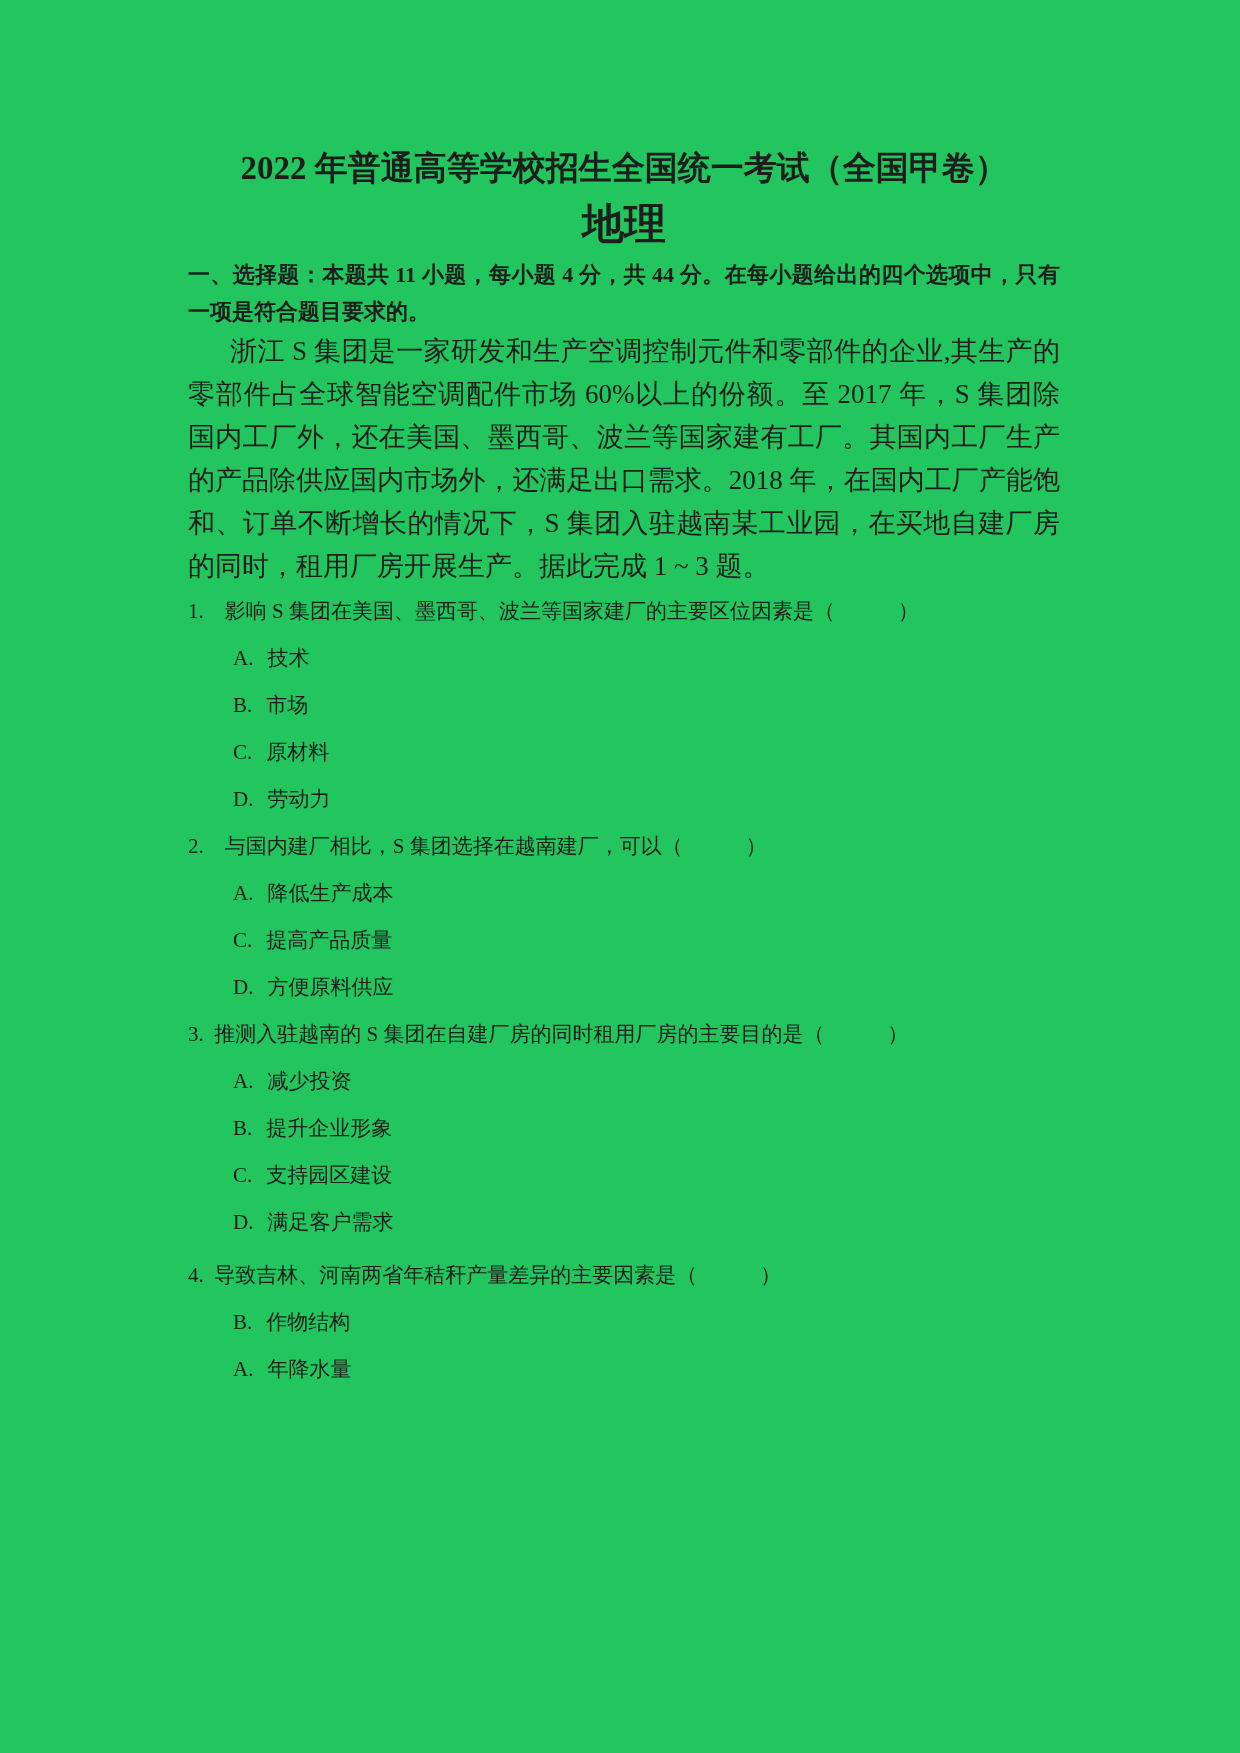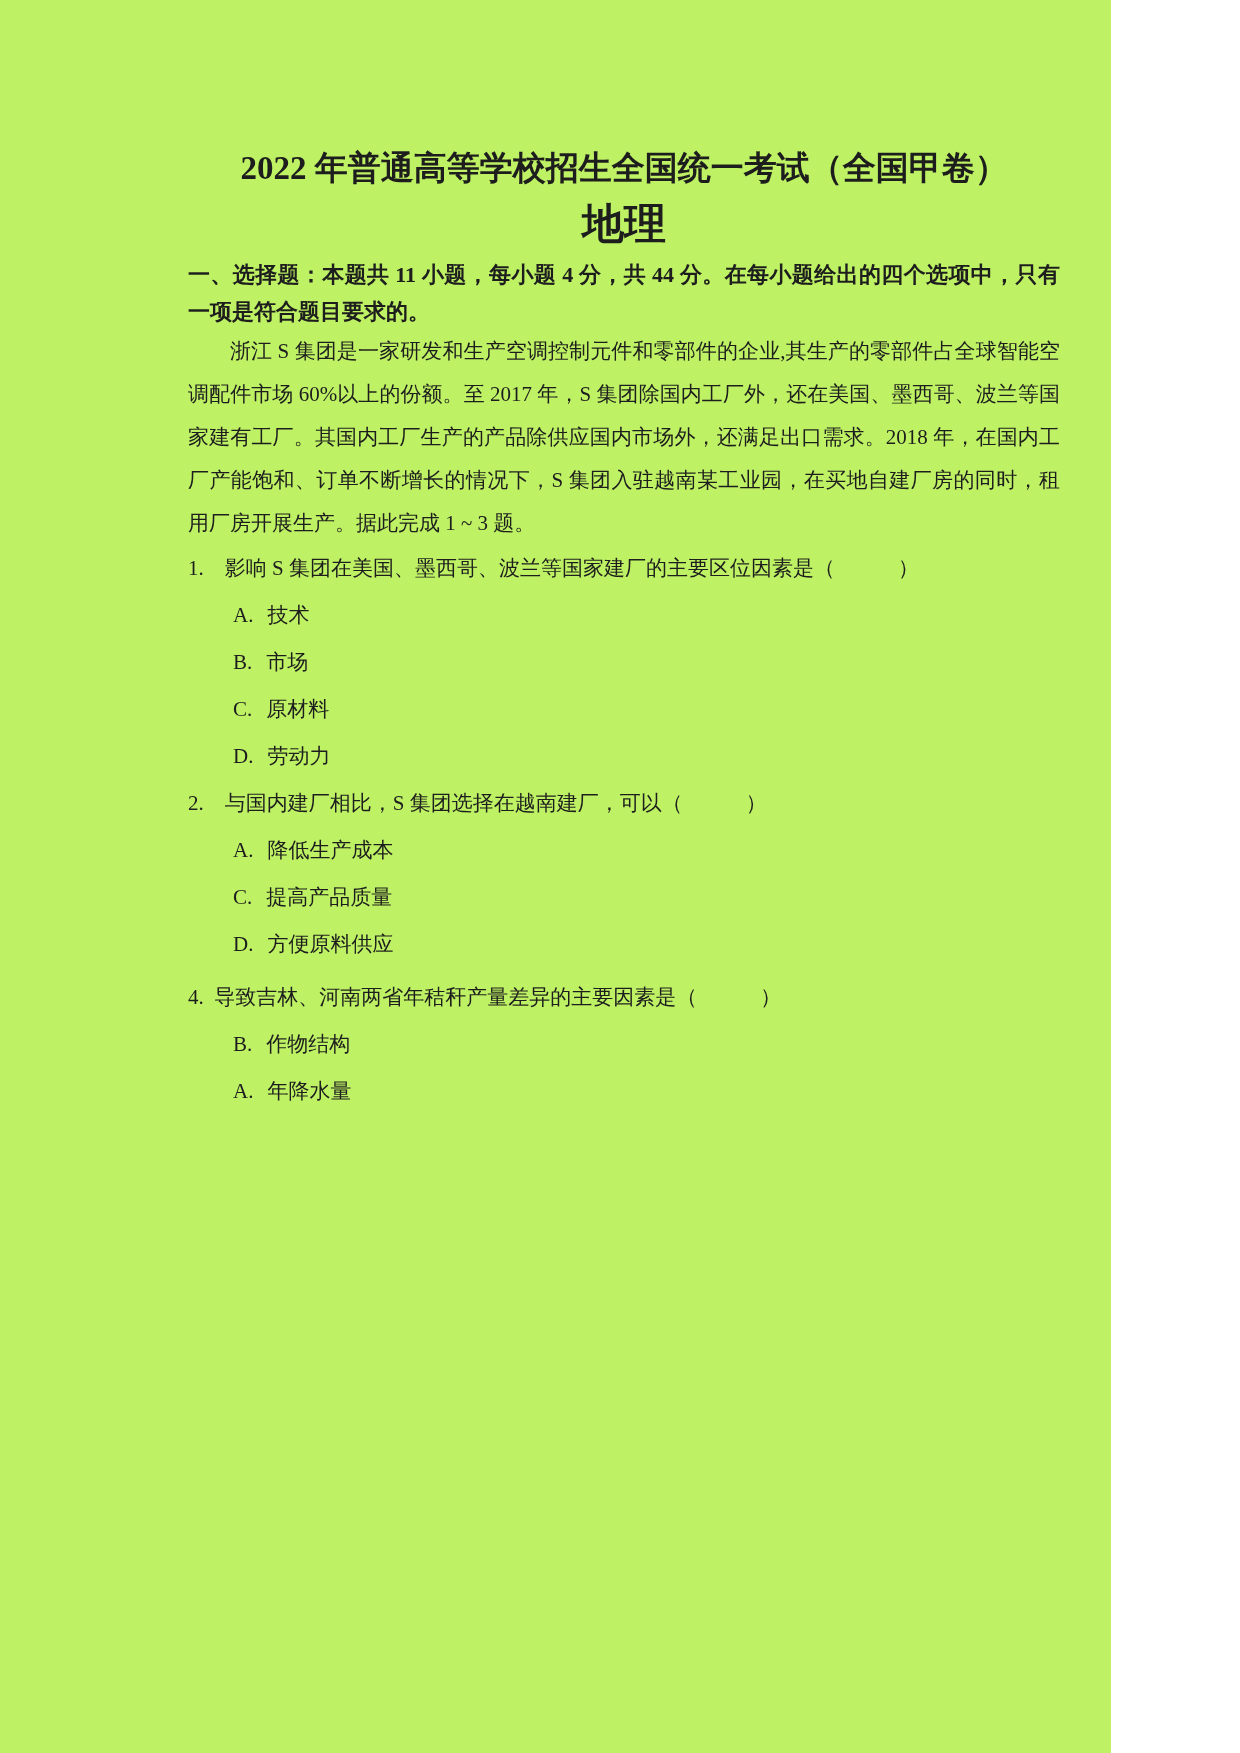--- a/index.html
+++ b/index.html
@@ -1,20 +1,20 @@
 <!DOCTYPE html>
 <html><head>
 <meta charset="utf-8">
 <style>
   html, body { margin: 0; padding: 0; background: #ffffff; }
   .page {
     position: relative;
-    width: 1111px;
+    width: 1240px;
     height: 1753px;
-    background: #bef264;
+    background: #22c55e;
     font-family: "Liberation Serif", "DejaVu Serif", serif;
     color: #1d1d1d;
     overflow: hidden;
   }
   .content {
     position: absolute;
     left: 188px;
     top: 148px;
     width: 872px;
   }
@@ -35,21 +35,21 @@
   }
   .section-heading {
     margin: 12px 0 0 0;
     font-size: 22px;
     line-height: 37px;
     font-weight: bold;
     text-align: justify;
   }
   .passage {
     margin: 0;
-    font-size: 21px;
+    font-size: 27px;
     line-height: 43px;
     text-align: justify;
     text-indent: 42px;
   }
   .passage.second { margin-top: 10px; }
   .question { margin: 0; }
   .question.q4 { margin-top: 6px; }
   .stem {
     margin: 0;
     font-size: 21px;
@@ -86,20 +86,27 @@
       <p class="option"><span class="olabel">D.</span><span>劳动力</span></p>
     </div>
 
     <div class="question">
       <p class="stem"><span class="qnum">2.　</span><span>与国内建厂相比，S 集团选择在越南建厂，可以（　　　）</span></p>
       <p class="option"><span class="olabel">A.</span><span>降低生产成本</span></p>
       <p class="option"><span class="olabel">C.</span><span>提高产品质量</span></p>
       <p class="option"><span class="olabel">D.</span><span>方便原料供应</span></p>
     </div>
 
+    <div class="question">
+      <p class="stem"><span class="qnum">3. </span><span>推测入驻越南的 S 集团在自建厂房的同时租用厂房的主要目的是（　　　）</span></p>
+      <p class="option"><span class="olabel">A.</span><span>减少投资</span></p>
+      <p class="option"><span class="olabel">B.</span><span>提升企业形象</span></p>
+      <p class="option"><span class="olabel">C.</span><span>支持园区建设</span></p>
+      <p class="option"><span class="olabel">D.</span><span>满足客户需求</span></p>
+    </div>
 
 
     <div class="question q4">
       <p class="stem"><span class="qnum">4. </span><span>导致吉林、河南两省年秸秆产量差异的主要因素是（　　　）</span></p>
       <p class="option"><span class="olabel">B.</span><span>作物结构</span></p>
       <p class="option"><span class="olabel">A.</span><span>年降水量</span></p>
     </div>
 
   </div>
 </div>

